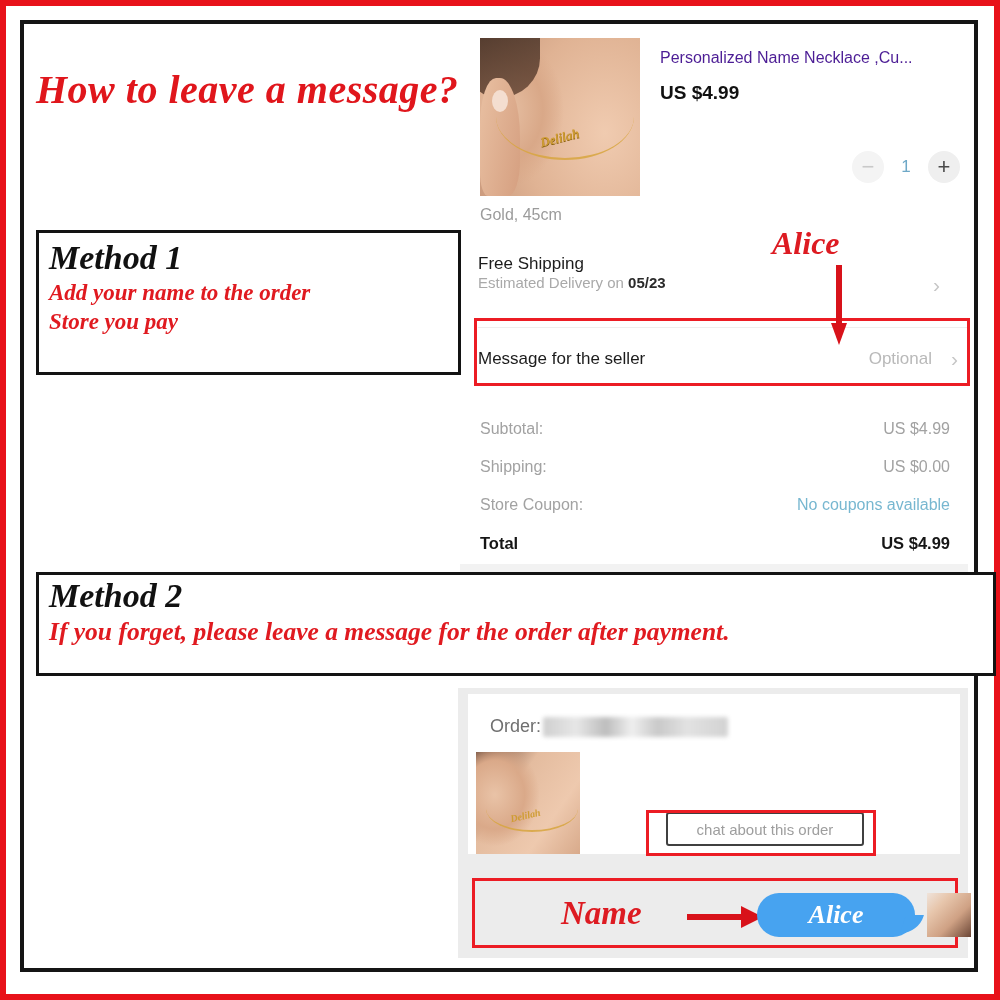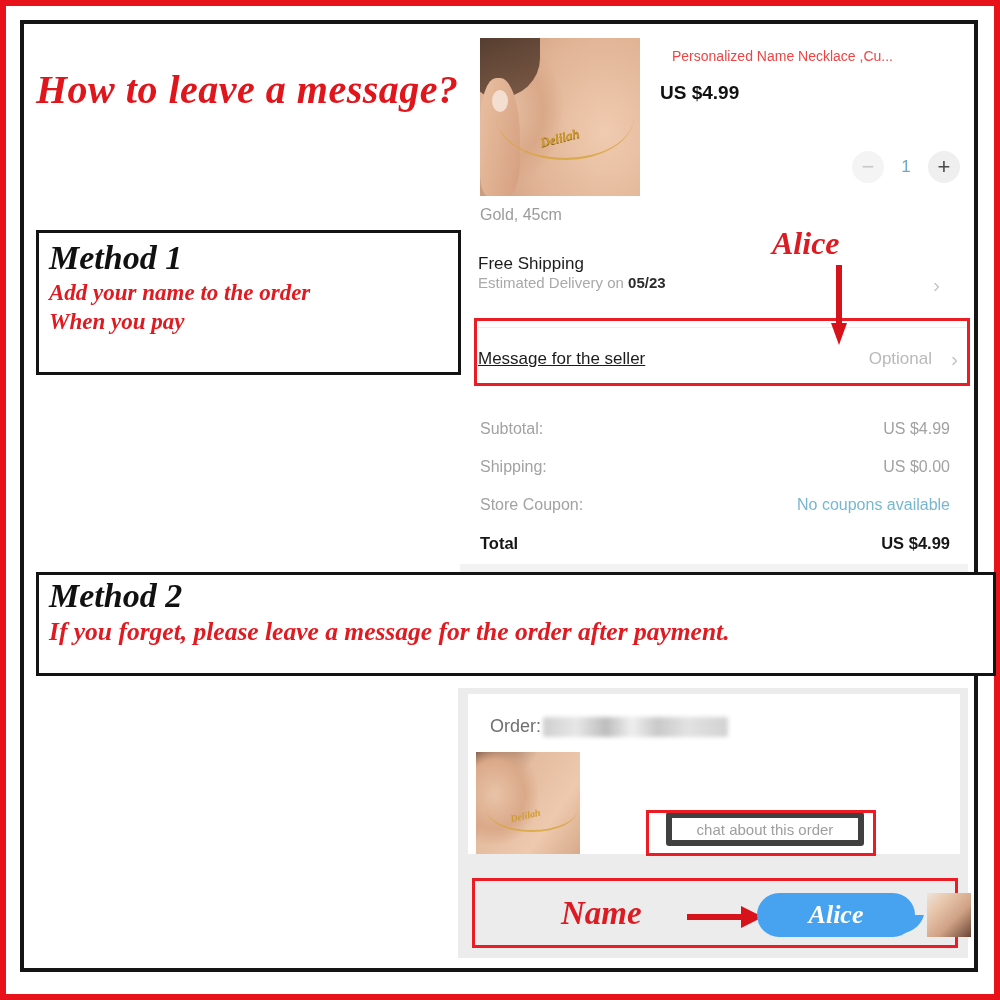--- a/index.html
+++ b/index.html
@@ -78,22 +78,22 @@
     border-radius:40% 50% 30% 20%;
     background:linear-gradient(100deg,#e9c0a2,#d59f80);
   }
   #prod-img .nail{
     position:absolute; left:12px; top:52px; width:16px; height:22px;
     border-radius:50%;
     background:#f4ded0;
   }
 
   #prod-title{
-    position:absolute; left:212px; top:12px; width:300px;
-    font-size:14px; color:#ef4444; line-height:1.25;
+    position:absolute; left:200px; top:12px; width:300px;
+    font-size:16px; color:#4c1d95; line-height:1.25;
     white-space:nowrap; overflow:hidden;
   }
   #prod-price{
     position:absolute; left:200px; top:46px;
     font-size:19px; font-weight:bold; color:#111111;
   }
 
   #qty-stepper{
     position:absolute; left:330px; top:110px;
     width:170px; height:42px;
@@ -123,21 +123,21 @@
   }
   #ship-title{ font-size:17px; color:#1c1c1c; }
   #ship-sub{ font-size:15px; color:#a9a9a9; }
   #ship-sub b{ color:#2b2b2b; font-weight:bold; }
 
   #msg-row{
     position:absolute; left:18px; top:291px; width:490px; height:62px;
     border-top:1px solid #eeeeee;
     display:flex; align-items:center;
   }
-  #msg-label{ font-size:17px; color:#1c1c1c;text-decoration:underline; }
+  #msg-label{ font-size:17px; color:#1c1c1c; }
   #msg-optional{
     position:absolute; right:36px; font-size:17px; color:#b9b9b9;
   }
 
   
   #msg-highlight{
     position:absolute; left:474px; top:318px;
     width:496px; height:68px;
     border:3px solid #ec1c24; box-sizing:border-box;
     pointer-events:none;
@@ -259,21 +259,21 @@
     font-size:10px; color:#cf9c32; transform:rotate(-13deg);
   }
   #order-prod-title{
     position:absolute; left:118px; top:58px; width:360px;
     font-size:17.5px; color:#1b1b1b; line-height:1.32;
   }
   #chat-btn{
     position:absolute; left:198px; top:118px;
     width:198px; height:34px;
     box-sizing:border-box;
-    border:6px solid #404040; border-radius:3px;
+    border:2px solid #404040; border-radius:3px;
     background:#ffffff;
     display:flex; align-items:center; justify-content:center;
     font-size:15px; color:#9e9e9e;
   }
   #chat-highlight{
     position:absolute; left:646px; top:810px;
     width:230px; height:46px;
     box-sizing:border-box; border:3px solid #ec1c24;
     pointer-events:none;
   }
@@ -403,21 +403,21 @@
 
 <div id="alice-anno">Alice</div>
 <div id="alice-arrow">
   <div class="shaft"></div>
   <div class="head"></div>
 </div>
 
 <div id="method1">
   <div id="m1-title">Method 1</div>
   <div class="m1-line">Add your name to the order</div>
-  <div class="m1-line">When you pay</div>
+  <div class="m1-line">Store you pay</div>
 </div>
 
 <div id="method2">
   <div id="m2-title">Method 2</div>
   <div id="m2-line">If you forget, please leave a message for the order after payment.</div>
 </div>
 
 <div id="order-panel">
   <div id="order-card">
     <div id="order-label-wrap">

